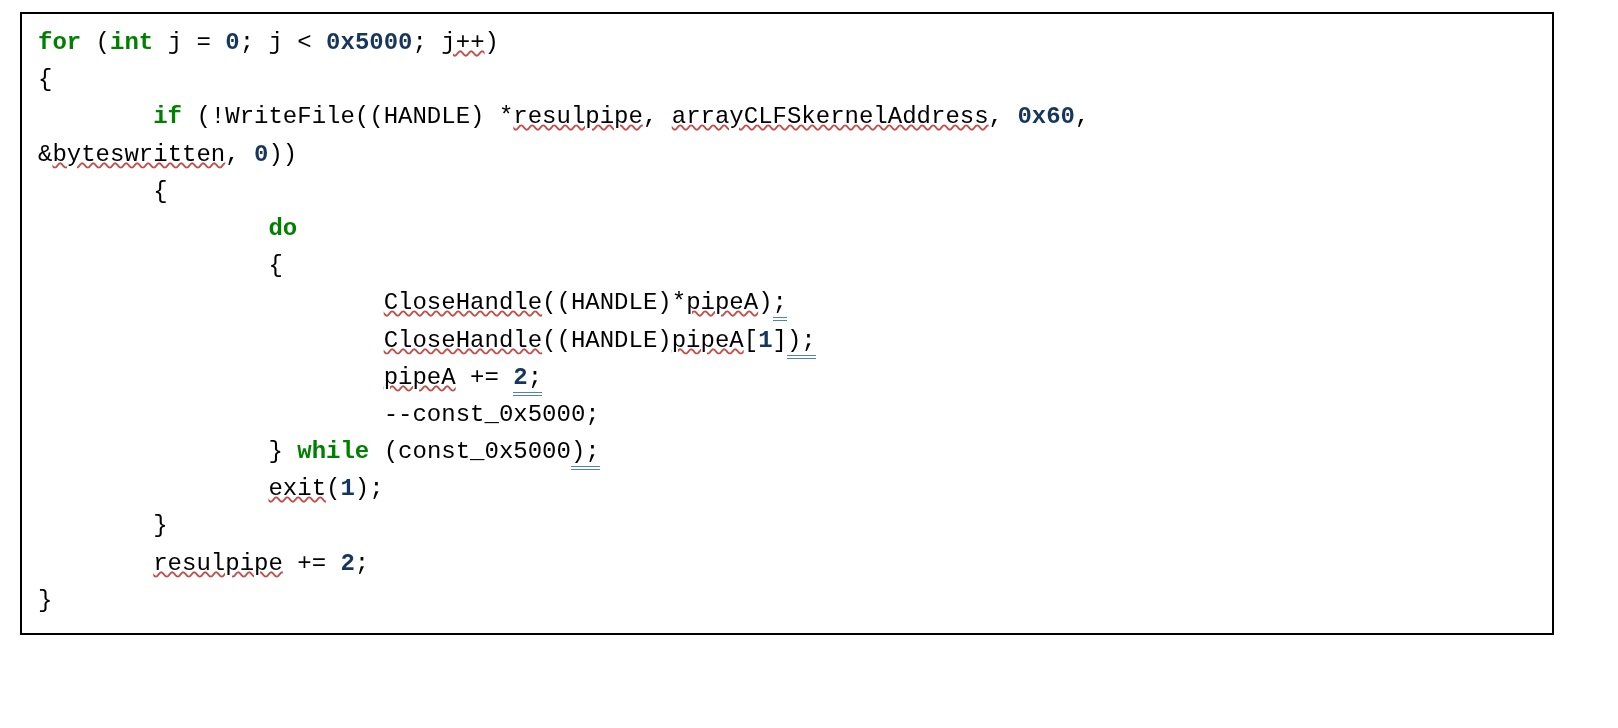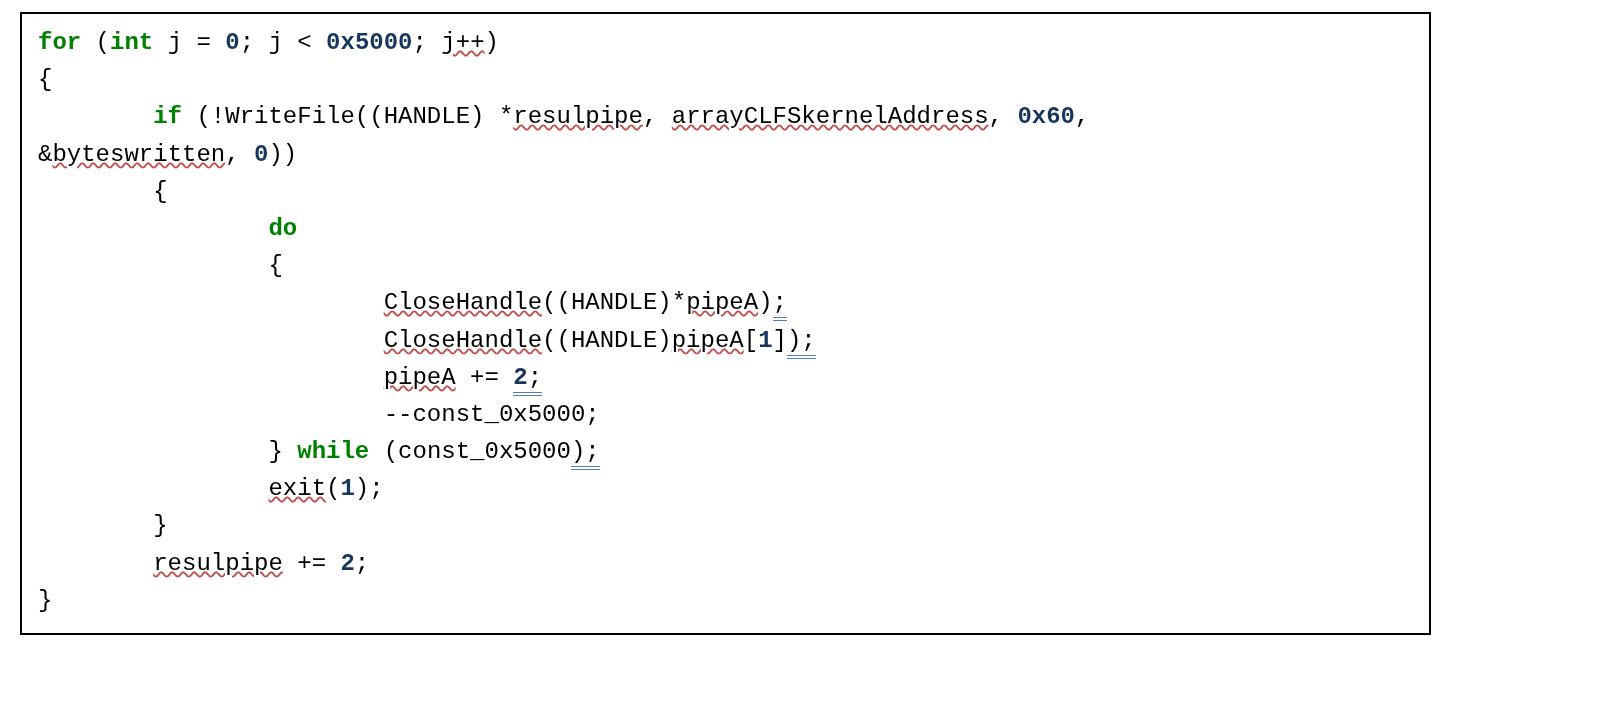--- a/index.html
+++ b/index.html
@@ -5,21 +5,21 @@
   body {
     margin: 0;
     padding: 0;
     background: #ffffff;
     font-family: "Courier New", Courier, monospace;
     font-size: 24px;
     line-height: 1.55;
   }
   .code-box {
     box-sizing: border-box;
-    width: 1411px;
+    width: 1534px;
     margin: 12px 20px;
     border: 2px solid #000000;
     padding: 10px 16px 14px 16px;
     color: #000000;
     white-space: pre;
   }
   .kw { color: #008000; font-weight: bold; }
   .num { color: #17365d; font-weight: bold; }
   .sq-red {
     text-decoration-line: underline;

